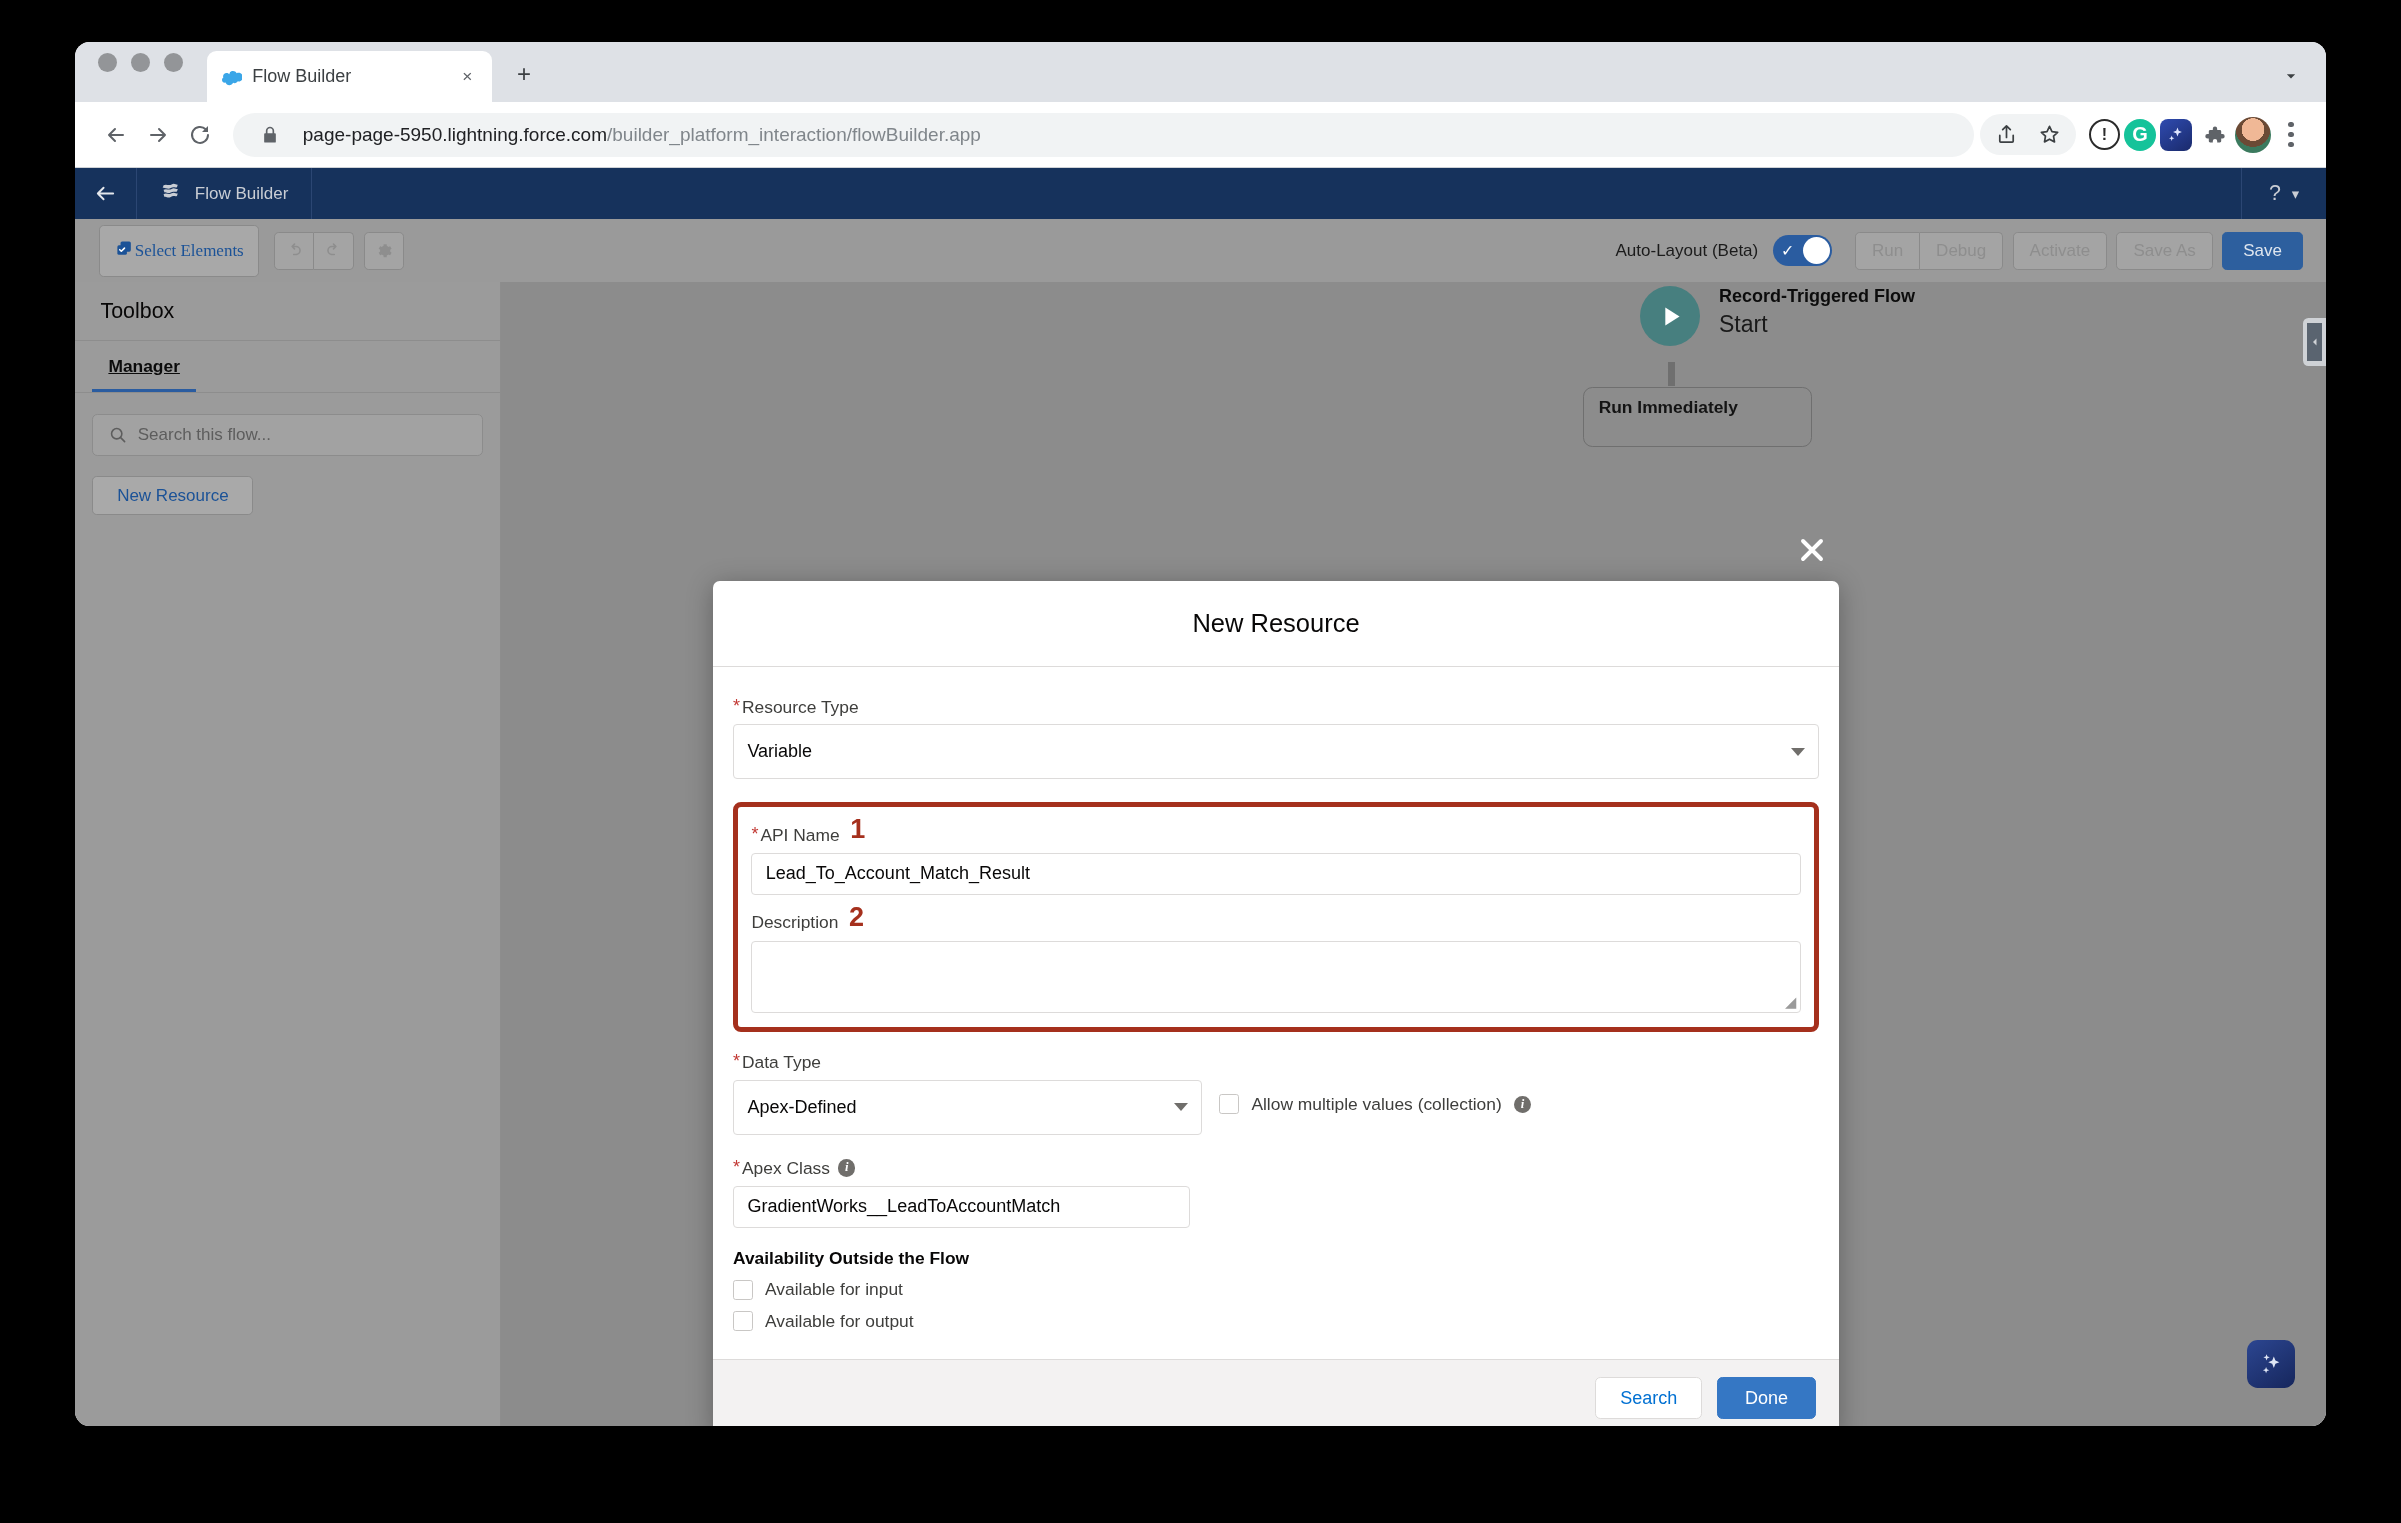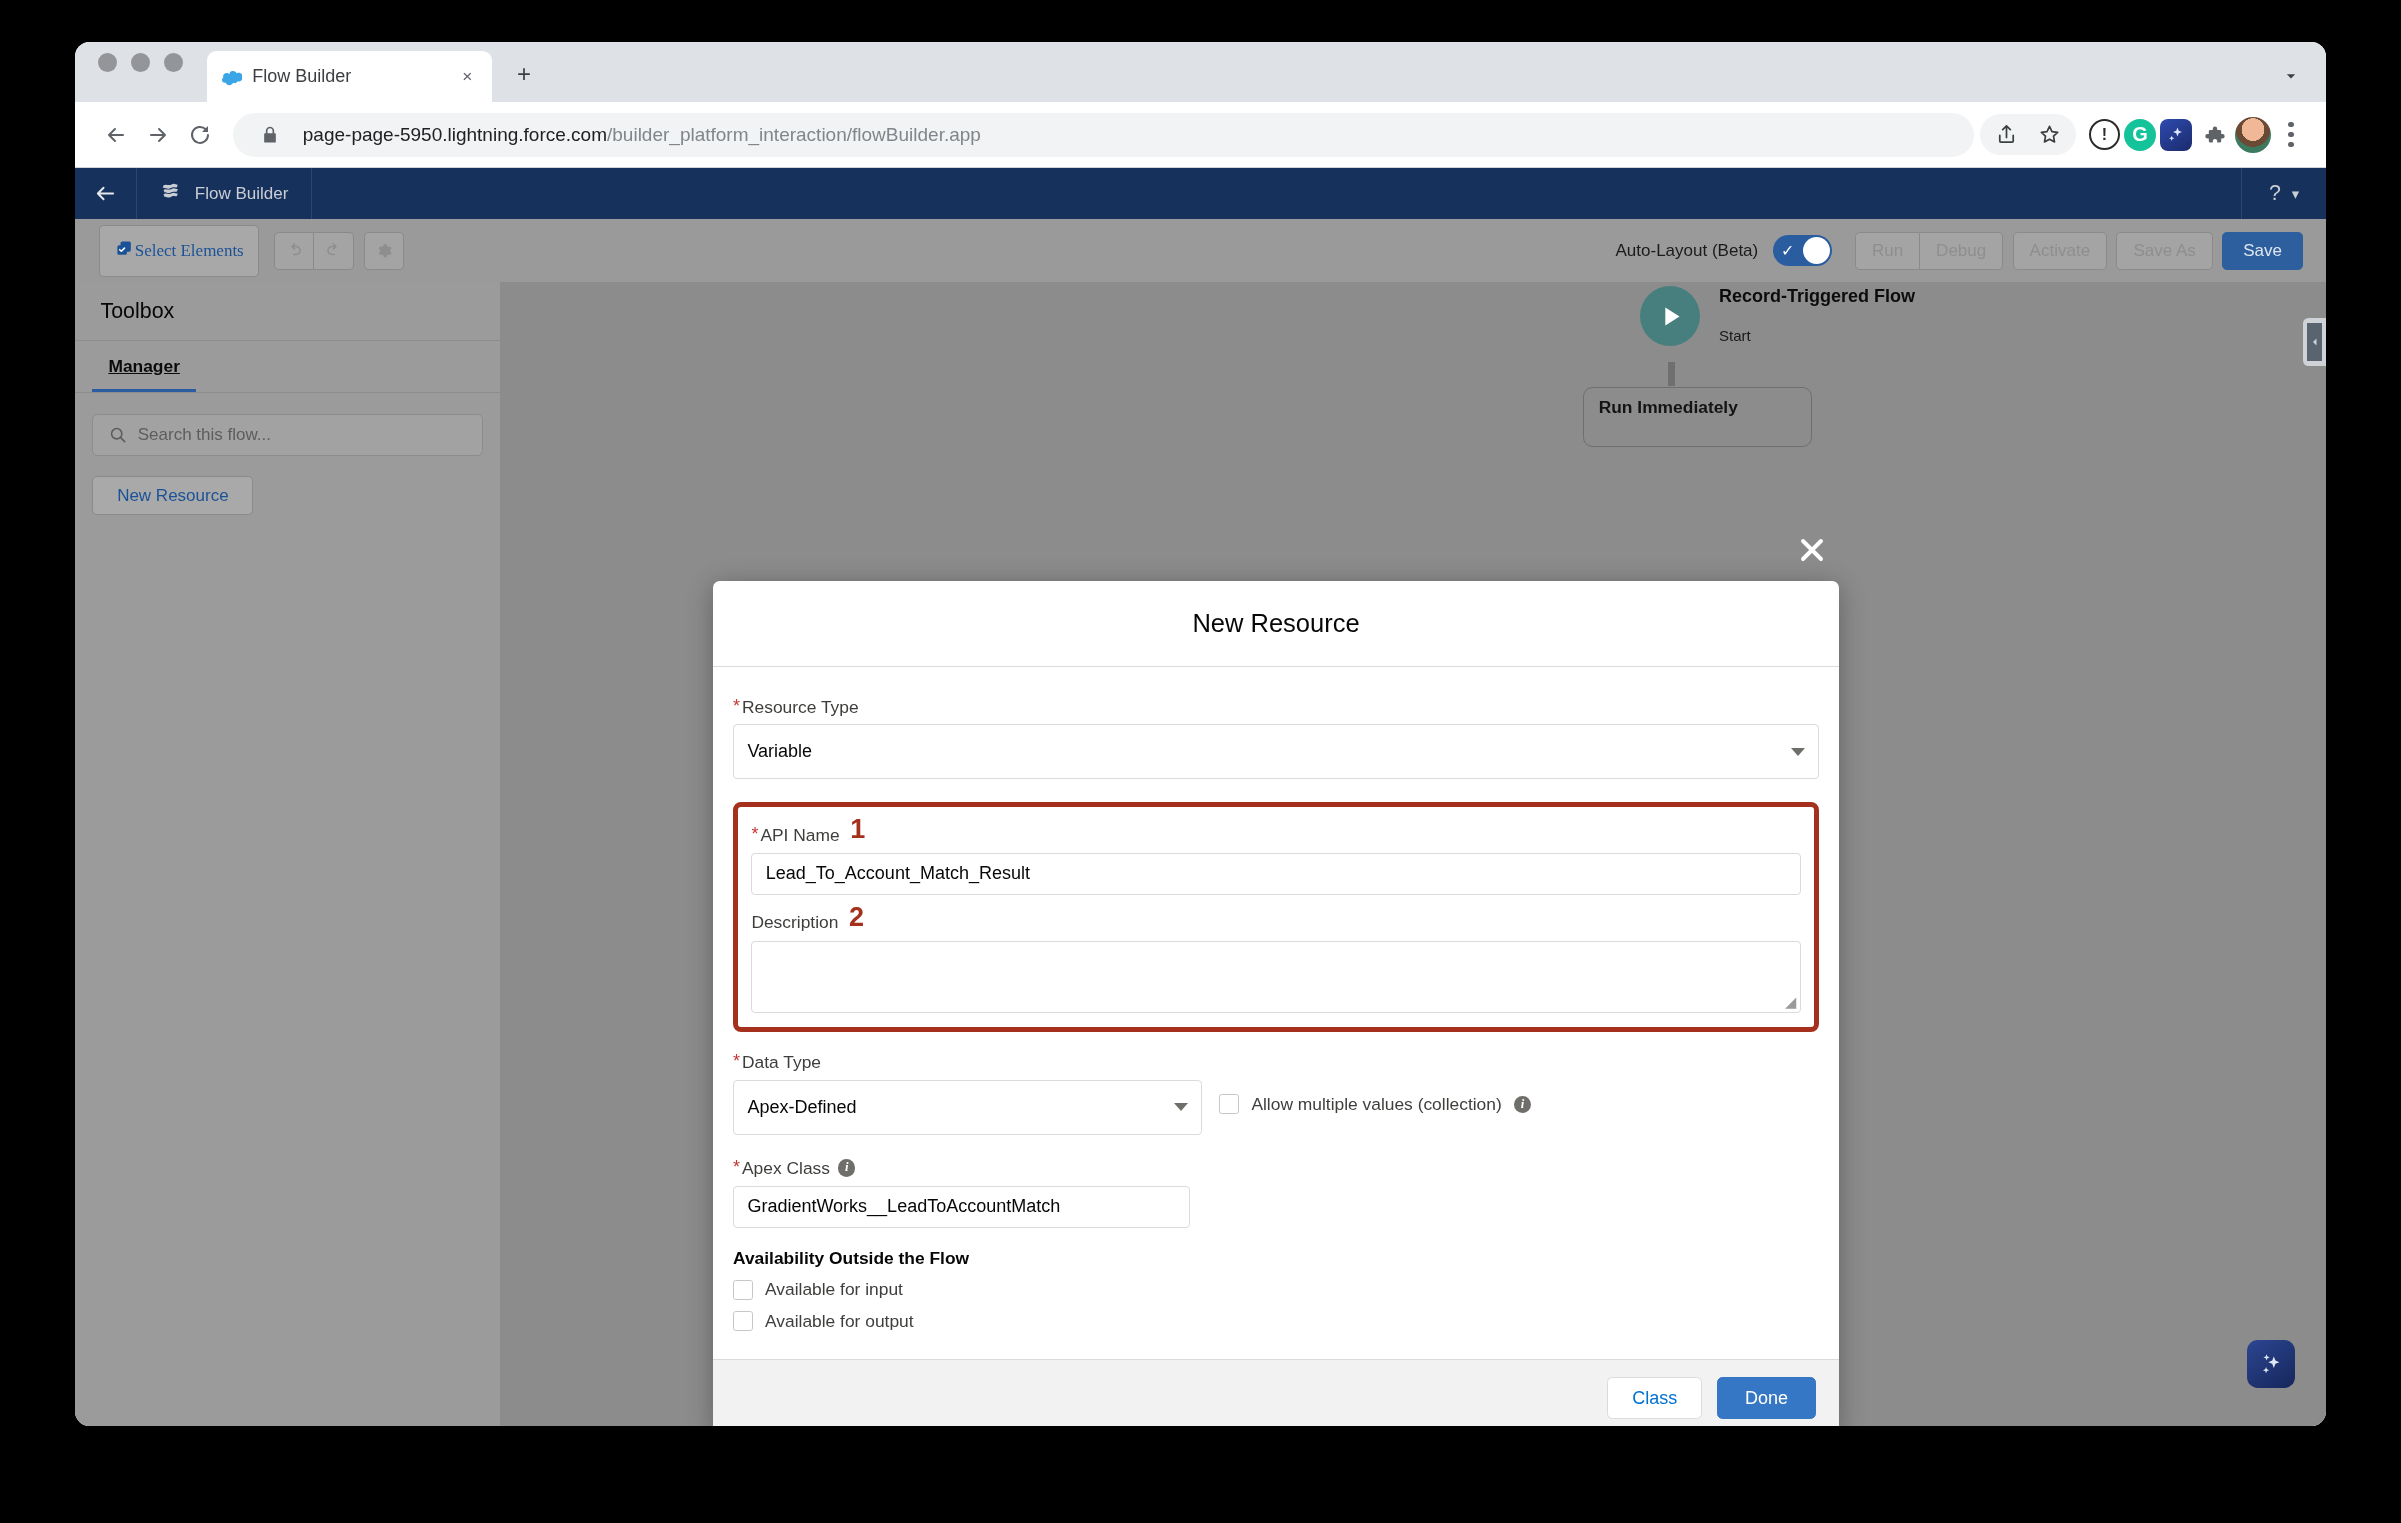--- a/index.html
+++ b/index.html
@@ -248,21 +248,21 @@
   #start-node {
     position:absolute; left: 1139px; top: 4px;
     display:flex; align-items:flex-start; gap: 19px;
   }
   #start-circle {
     width: 60px; height: 60px; border-radius: 50%;
     background: #477f7f;
     display:flex;align-items:center;justify-content:center;
   }
   #start-text .t1 { font-size: 18px; font-weight:bold; color:#0c0c0c; }
-  #start-text .t2 { font-size: 15px; color:#1a1a1a; margin-top: 20px;}
+  #start-text .t2 { font-size: 23px; color:#1a1a1a; margin-top: 4px;}
   #start-connector { position:absolute; left: 1167px; top: 80px; width: 6.7px; height: 24px; background:#6f6f6f;}
   #next-node {
     position:absolute; left: 1082px; top: 105px;
     width: 229px; height: 60px;
     border: 1.3px solid #6f6f6f; border-radius: 9.4px;
   }
   #next-node .label {
     padding: 9.4px 0 0 14.7px; font-size: 17.4px; font-weight:bold; color:#141414;
   }
 
@@ -739,21 +739,21 @@
           <span class="chk-label">Available for input</span>
         </div>
         <div class="avail-row">
           <span class="chkbox"></span>
           <span class="chk-label">Available for output</span>
         </div>
 
       </div>
 
       <div id="modal-footer">
-        <div id="cancel-btn">Class</div>
+        <div id="cancel-btn">Search</div>
         <div id="done-btn">Done</div>
       </div>
 
     </div>
 
   </div>
 </div>
 
 
 </body></html>

